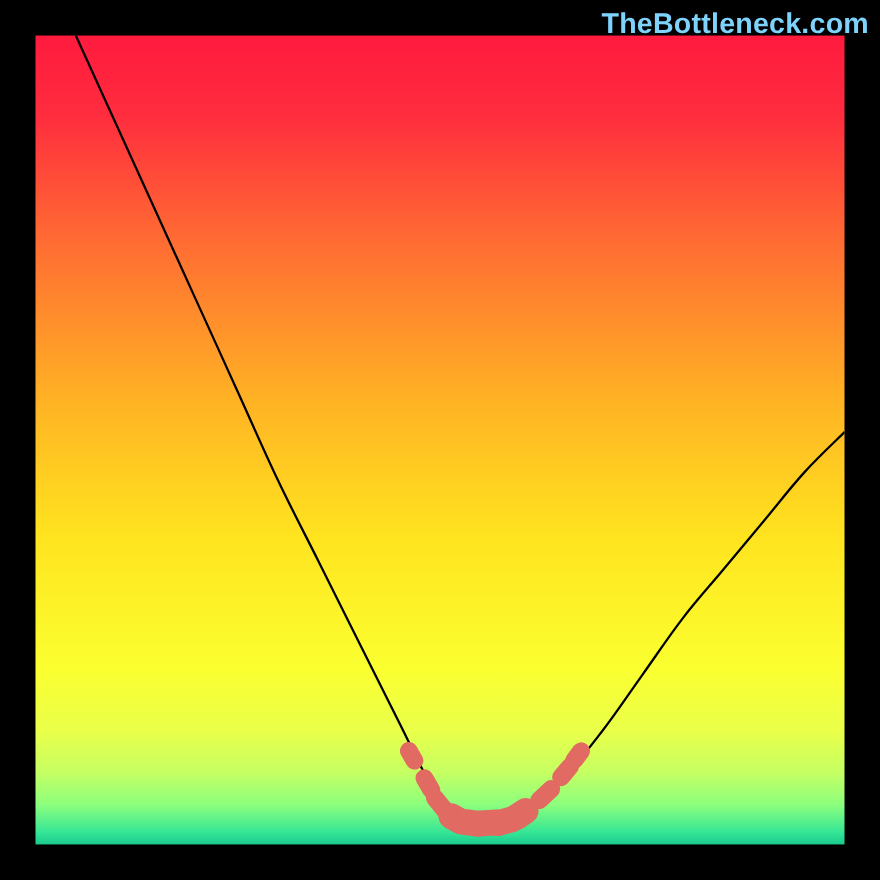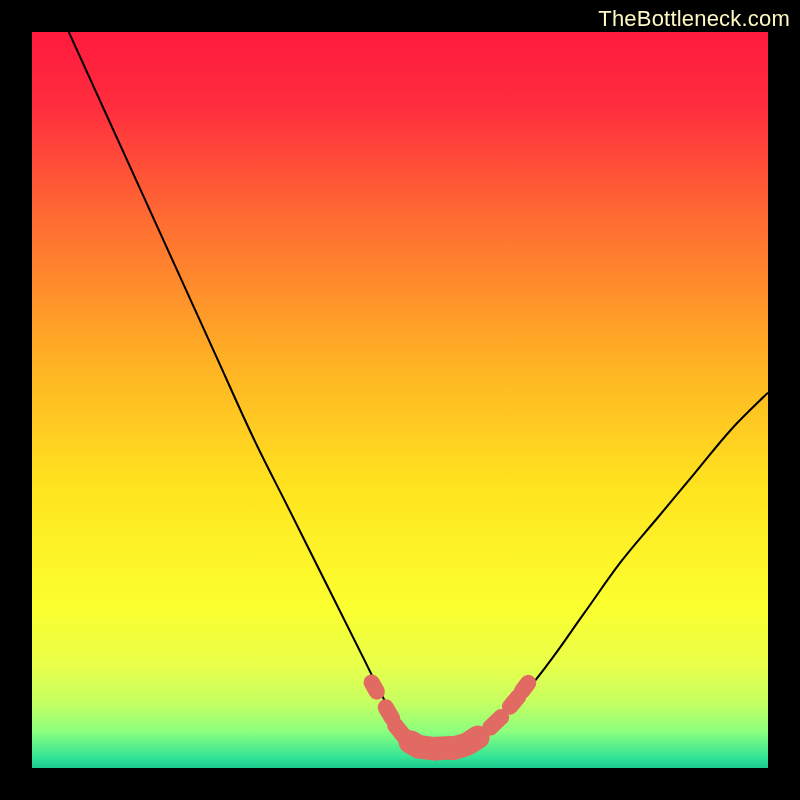--- a/index.html
+++ b/index.html
@@ -24,23 +24,23 @@
     top: 32px;
     left: 32px;
     width: 736px;
     height: 736px;
     overflow: hidden;
   }
   .watermark {
     position: absolute;
     top: 6px;
     right: 10px;
-    color: #fef9c3;
-    font-size: 22px;
-    font-weight: 400;
+    color: #7dd3fc;
+    font-size: 26px;
+    font-weight: 700;
     letter-spacing: 0.2px;
     font-family: Arial, Helvetica, sans-serif;
   }
   svg {
     display: block;
   }
 </style>
 </head>
 <body>
 

